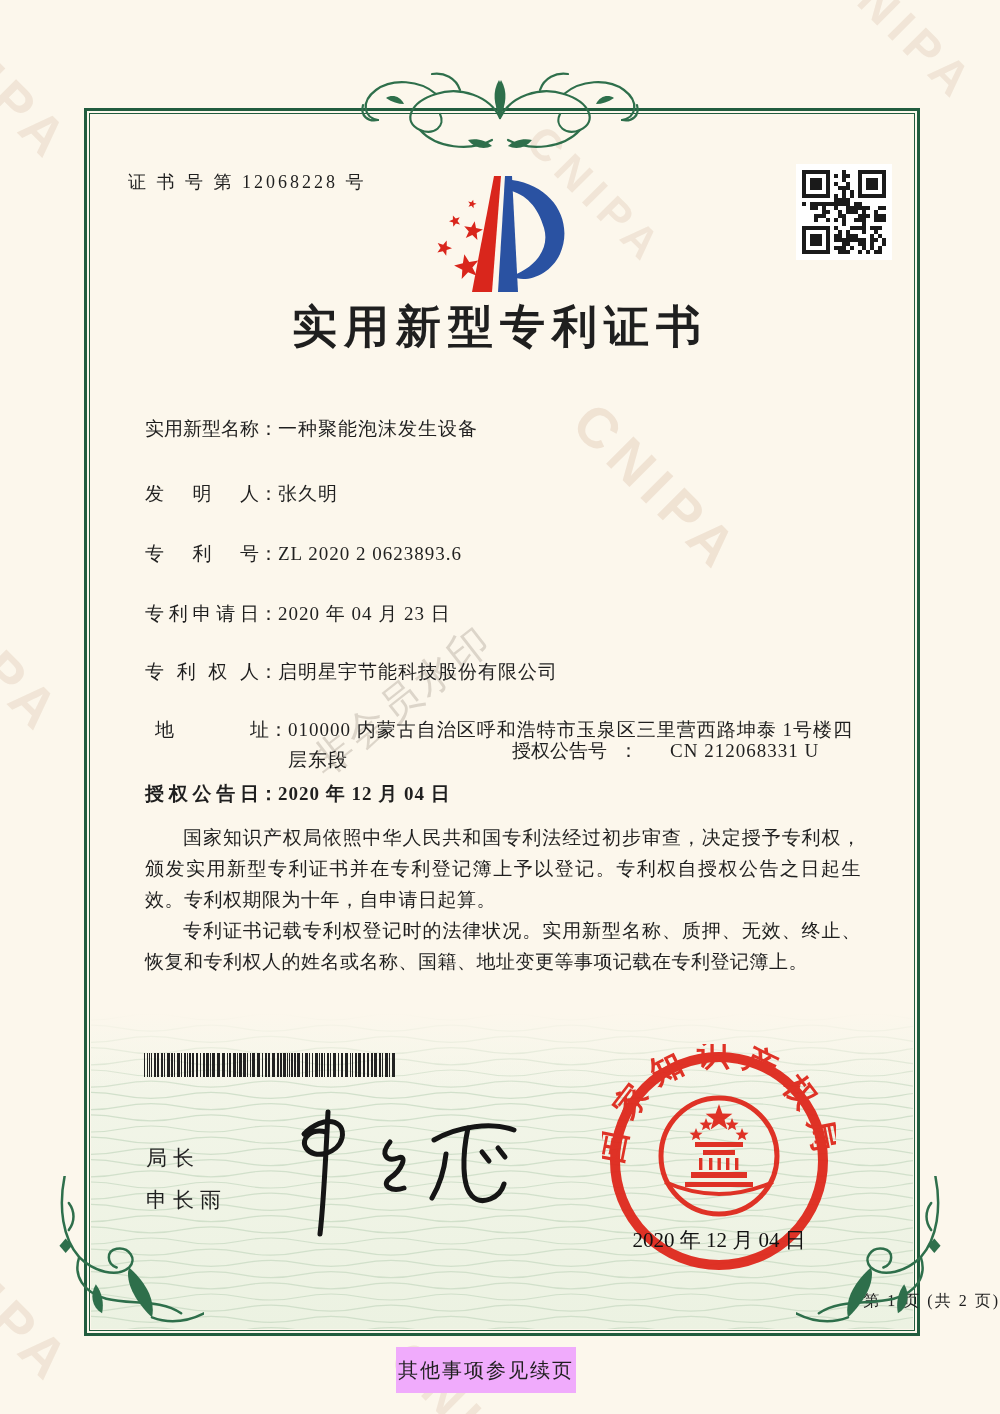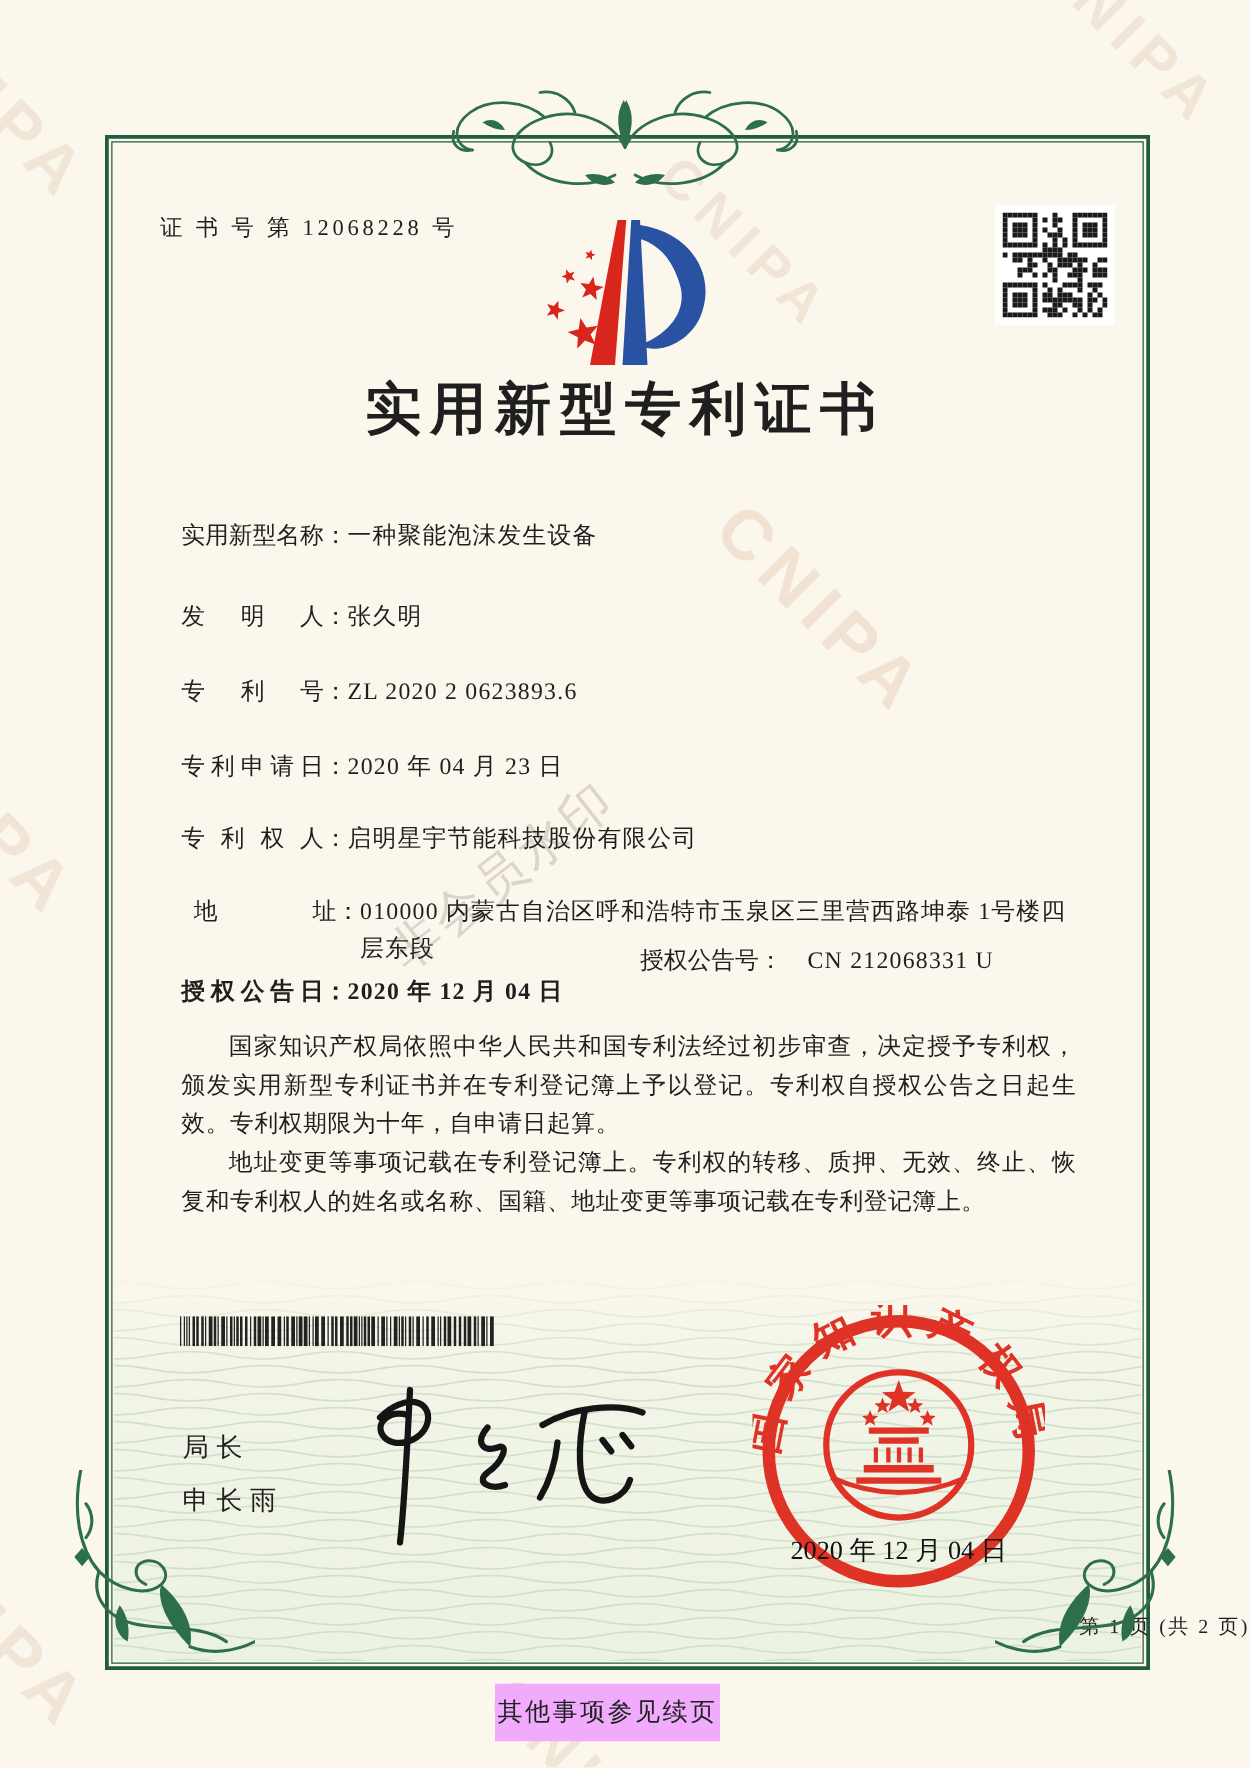--- a/index.html
+++ b/index.html
@@ -451,29 +451,29 @@
   <div class="abs row" style="top:715px;justify-content:flex-end;">
     <span class="lbl">地址</span>
       <span class="colon">：</span>
     <span class="val" style="max-width:572px;">010000 内蒙古自治区呼和浩特市玉泉区三里营西路坤泰 1号楼四层东段</span>
   </div>
   <div class="abs row" style="top:779px;width:360px;font-weight:bold;">
     <span class="lbl">授权公告日</span>
       <span class="colon">：</span>
     <span class="val">2020 年 12 月 04 日</span>
   </div>
-  <div class="abs row2" style="top:754px;">
+  <div class="abs row2" style="top:736px;gap:12px;">
     <span>授权公告号</span>
       <span class="colon">：</span>
     <span style="letter-spacing:1px;margin-left:20px;">CN 212068331 U</span>
   </div>
 
   <div class="abs bodytext">
     <p>国家知识产权局依照中华人民共和国专利法经过初步审查，决定授予专利权，颁发实用新型专利证书并在专利登记簿上予以登记。专利权自授权公告之日起生效。专利权期限为十年，自申请日起算。</p>
-    <p>地址变更等事项记载在专利登记簿上。专利权的转移、质押、无效、终止、恢复和专利权人的姓名或名称、国籍、地址变更等事项记载在专利登记簿上。</p>
+    <p>专利证书记载专利权登记时的法律状况。实用新型名称、质押、无效、终止、恢复和专利权人的姓名或名称、国籍、地址变更等事项记载在专利登记簿上。</p>
   </div>
 
   <svg class="abs barcode" id="barcode-svg" viewBox="0 0 258 24">
       <rect x="1" y="0" width="1" height="24" fill="#222"></rect>
       <rect x="4" y="0" width="1" height="24" fill="#222"></rect>
       <rect x="6" y="0" width="1" height="24" fill="#222"></rect>
       <rect x="8" y="0" width="1" height="24" fill="#222"></rect>
       <rect x="11" y="0" width="2" height="24" fill="#222"></rect>
       <rect x="14" y="0" width="2" height="24" fill="#222"></rect>
       <rect x="18" y="0" width="2" height="24" fill="#222"></rect>

